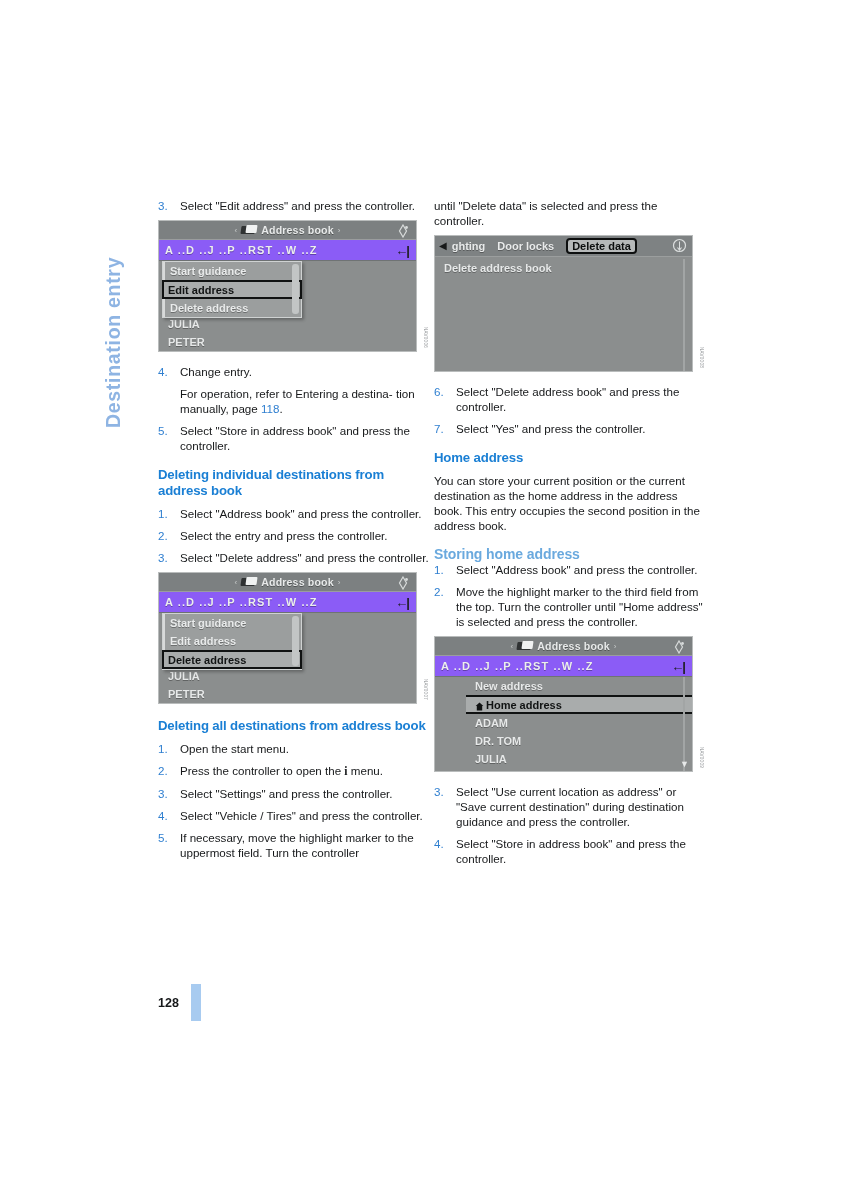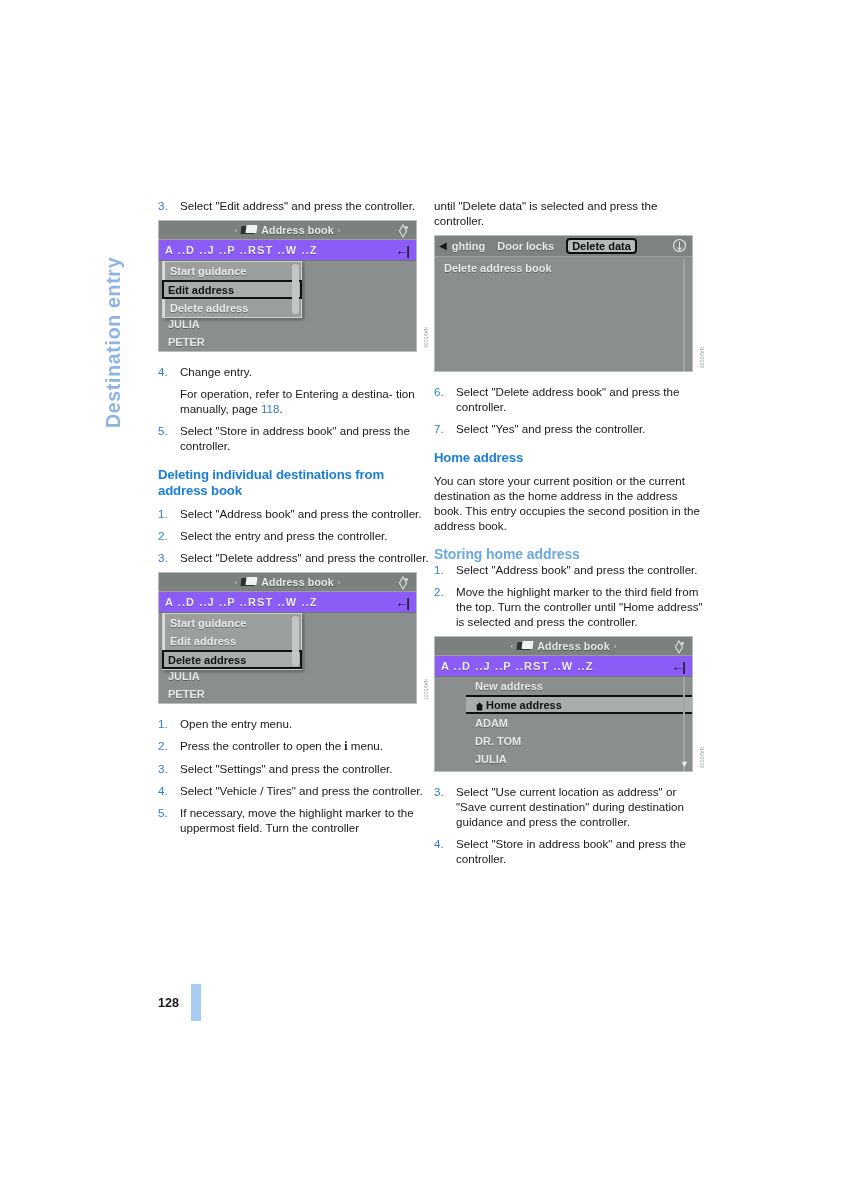--- a/index.html
+++ b/index.html
@@ -475,25 +475,26 @@
             <div class="popup-scroll" style="height:50px;"></div>
             <div class="popup-row">Start guidance</div>
             <div class="popup-row">Edit address</div>
             <div class="popup-row sel">Delete address</div>
           </div>
         </div>
       </div>
       <div class="fig-code">NAV0007</div>
     </div>
 
+    <h2 class="heading">Deleting all destinations from address book</h2>
 
     <ol class="steps">
       <li class="step">
         <span class="num">1.</span>
-        <span class="txt">Open the entry menu.</span>
+        <span class="txt">Open the start menu.</span>
       </li>
       <li class="step">
         <span class="num">2.</span>
         <span class="txt"><span>Press the controller to open the </span><b style="font-family:'Liberation Serif',serif;">i</b><span> menu.</span></span>
       </li>
       <li class="step">
         <span class="num">3.</span>
         <span class="txt">Select "Settings" and press the controller.</span>
       </li>
       <li class="step">

